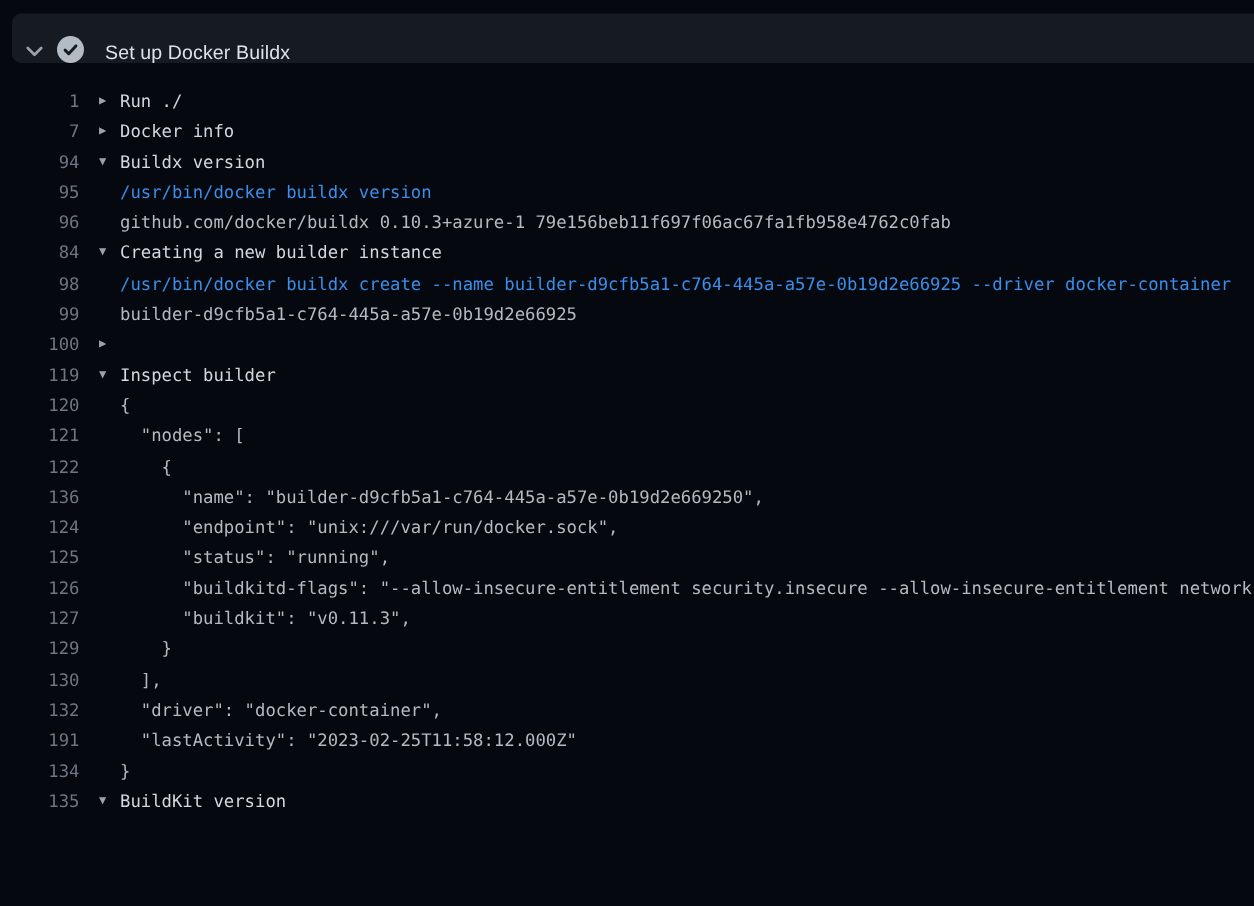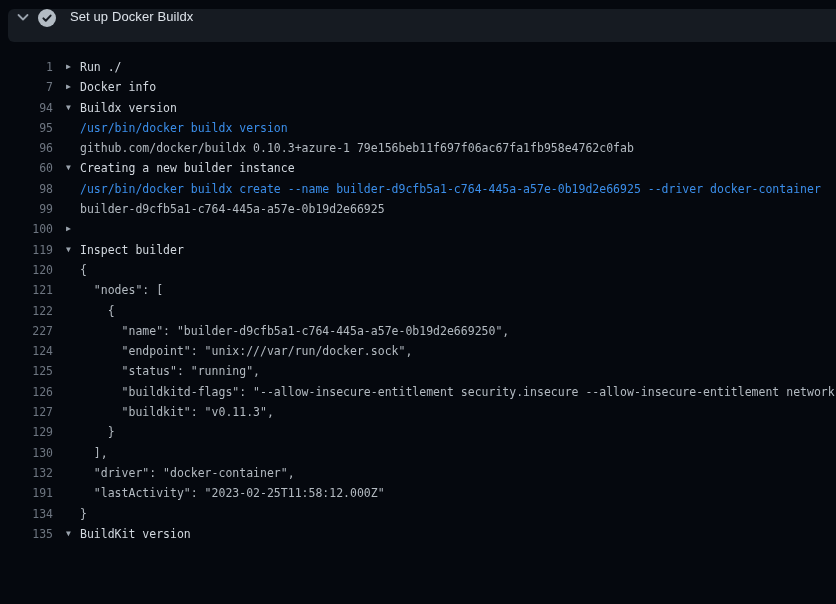--- a/index.html
+++ b/index.html
@@ -16,21 +16,21 @@
     overflow: hidden;
   }
   
   .step-header {
     position: absolute;
     left: 8px; top: 9px; right: 0;
     height: 33px;
     background: #161b22;
     border-radius: 6px 0 0 6px;
     display: flex;
-    align-items: flex-start;
+    align-items: flex-end;
     padding-left: 7px;
     cursor: pointer;
   }
   .chev-box {
     width: 16px; height: 16px;
     display: flex; align-items: center; justify-content: center;
     margin-right: 7px;
   }
   .status-box {
     width: 18px; height: 18px;
@@ -116,21 +116,21 @@
         <span class="num">95</span>
         <span class="caret"></span>
         <span class="text t-command">/usr/bin/docker buildx version</span>
       </div>
       <div class="log-row">
         <span class="num">96</span>
         <span class="caret"></span>
         <span class="text t-output">github.com/docker/buildx 0.10.3+azure-1 79e156beb11f697f06ac67fa1fb958e4762c0fab</span>
       </div>
       <div class="log-row grp">
-        <span class="num">60</span>
+        <span class="num">84</span>
         <span class="caret">▼</span>
         <span class="text t-group">Creating a new builder instance</span>
       </div>
       <div class="log-row">
         <span class="num">98</span>
         <span class="caret"></span>
         <span class="text t-command">/usr/bin/docker buildx create --name builder-d9cfb5a1-c764-445a-a57e-0b19d2e66925 --driver docker-container</span>
       </div>
       <div class="log-row">
         <span class="num">99</span>
@@ -155,21 +155,21 @@
         <span class="num">121</span>
         <span class="caret"></span>
         <span class="text t-output">  "nodes": [</span>
       </div>
       <div class="log-row">
         <span class="num">122</span>
         <span class="caret"></span>
         <span class="text t-output">    {</span>
       </div>
       <div class="log-row">
-        <span class="num">227</span>
+        <span class="num">136</span>
         <span class="caret"></span>
         <span class="text t-output">      "name": "builder-d9cfb5a1-c764-445a-a57e-0b19d2e669250",</span>
       </div>
       <div class="log-row">
         <span class="num">124</span>
         <span class="caret"></span>
         <span class="text t-output">      "endpoint": "unix:///var/run/docker.sock",</span>
       </div>
       <div class="log-row">
         <span class="num">125</span>

